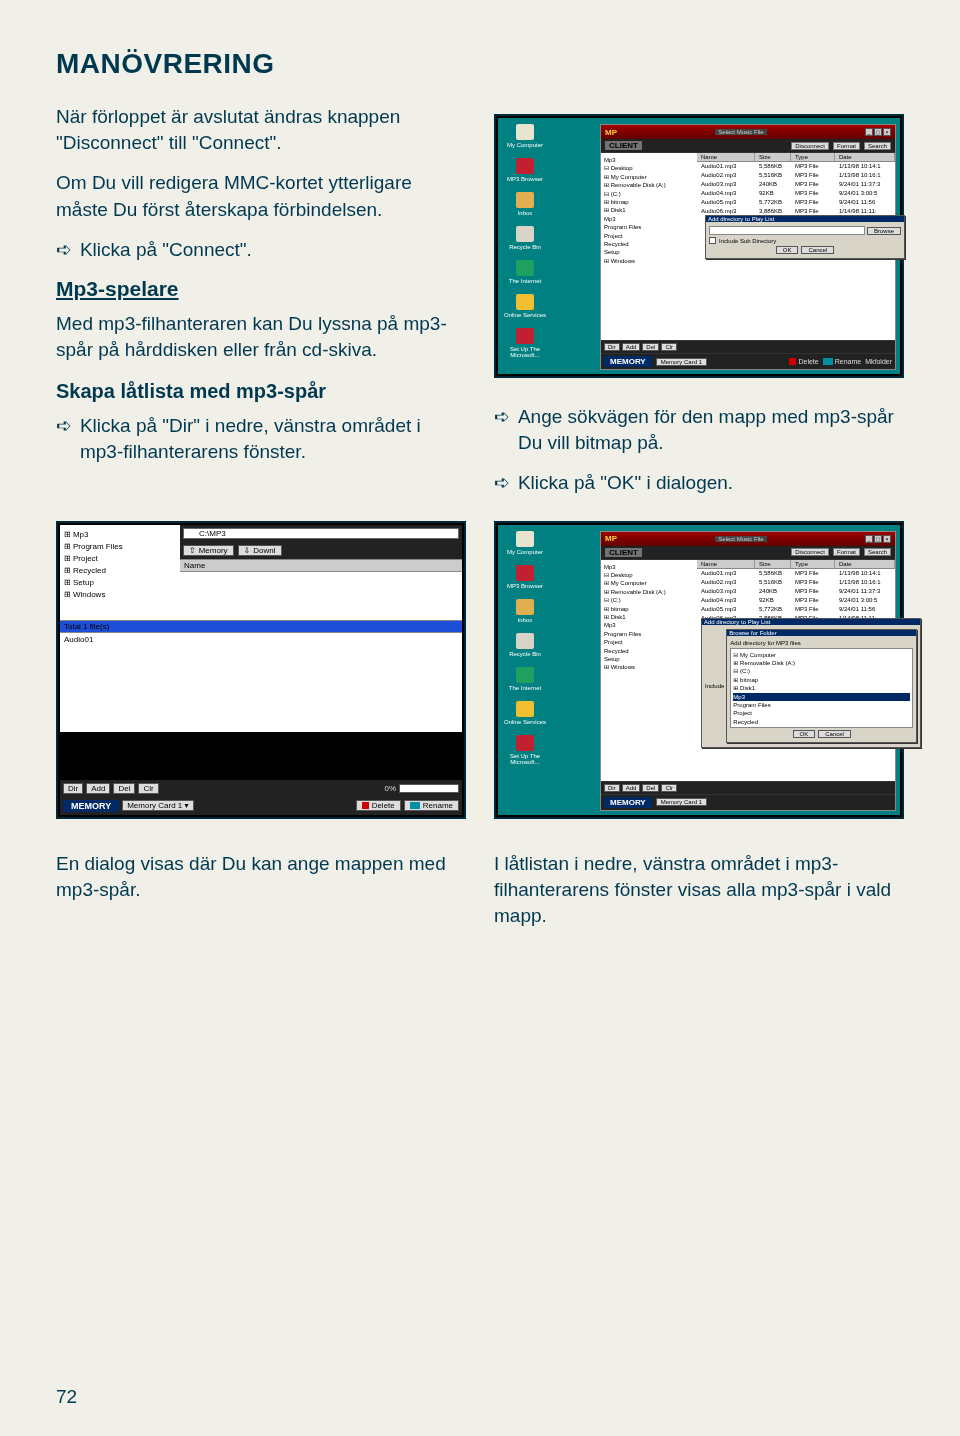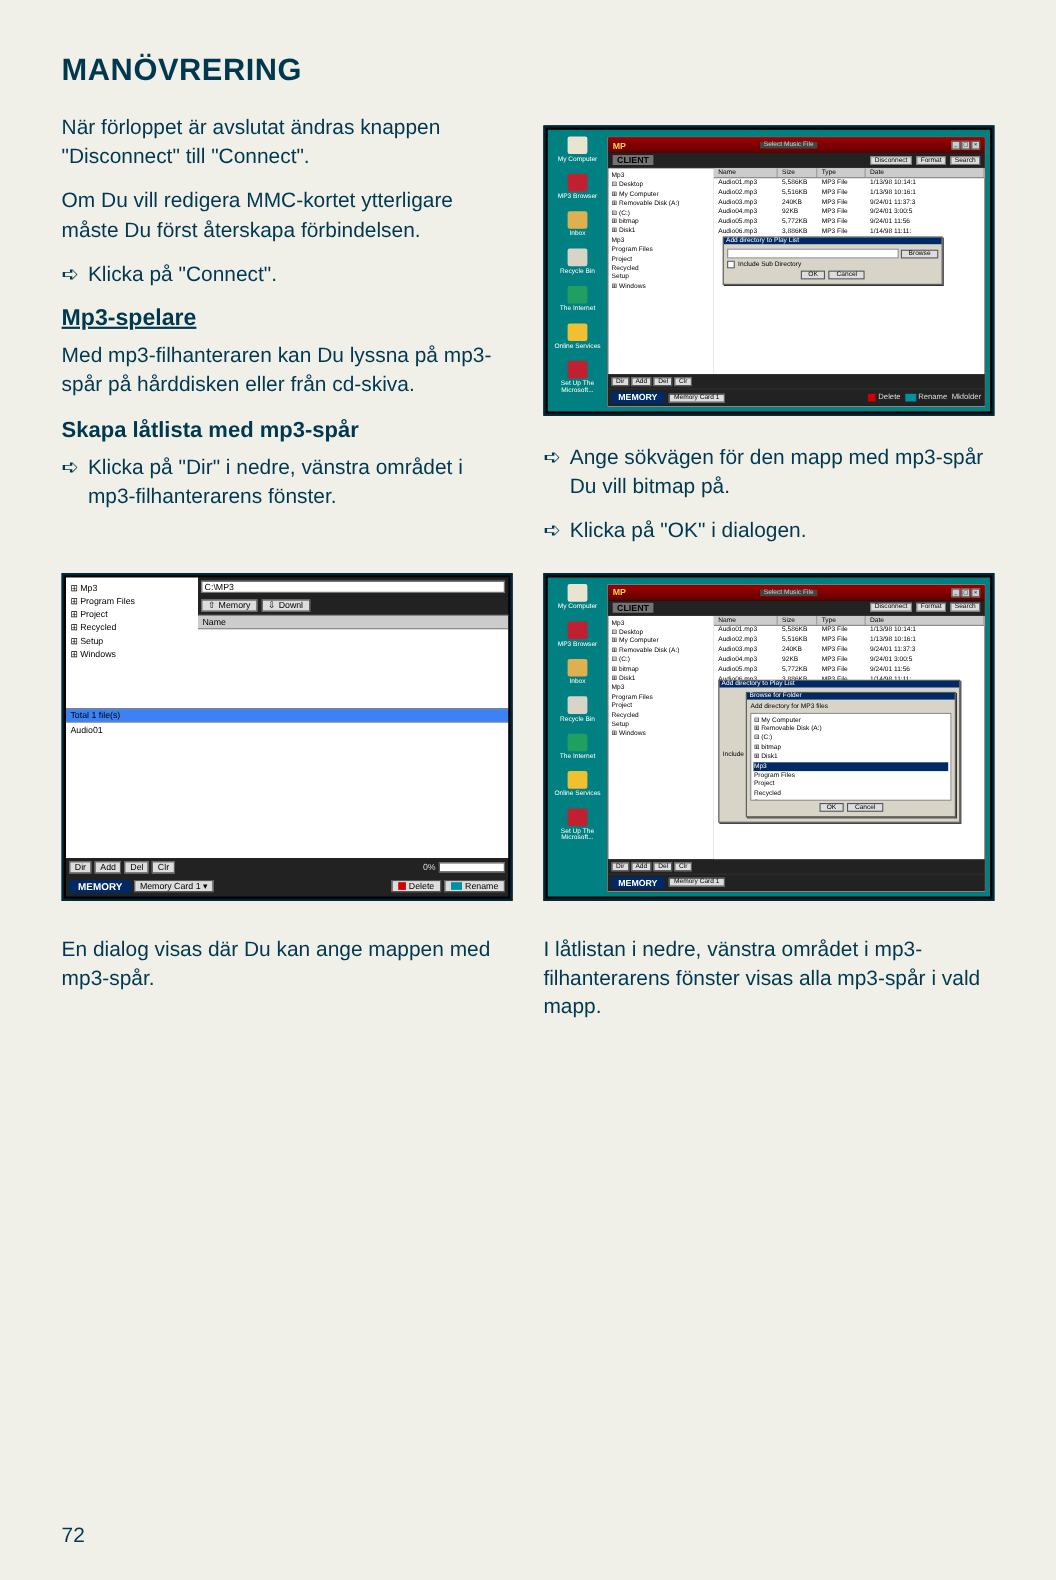--- a/index.html
+++ b/index.html
@@ -60,20 +60,21 @@
   
   .shot-frame {
     border: 2px solid #002838;
     background: #000;
     padding: 2px;
     margin: 10px 0 26px 0;
   }
   .shot-inner {
     position: relative;
     width: 100%;
+    gap: 48px;
   }
 
   
   .desktop-shot {
     display: flex;
     background: #008080;
     height: 256px;
   }
   .desk-icons {
     width: 54px;
@@ -162,25 +163,25 @@
     display:flex; flex-direction:column;
     font-size:8px;
     color:#ddd;
   }
   .local-top { flex:1; display:flex; flex-direction:column; background:#111; }
   .local-split { flex:1; display:flex; }
   .local-tree { width:120px; background:#fff; color:#000; padding:4px; font-size:8px; }
   .local-tree div { line-height:1.5; }
   .local-right { flex:1; display:flex; flex-direction:column; }
   .path-row { display:flex; gap:4px; padding:3px; background:#222; }
-  .path-input { flex:1; background:#fff; border:1px solid #666; color:#000; padding:0 2px; }
+  .path-input { flex:1; background:#fff; border:1px solid #666; color:#000; padding:0 15px; }
   .ud-btn { background:#ddd; border:1px solid #555; color:#000; padding:0 5px; display:flex; align-items:center; gap:3px;}
   .name-head { background:#ccc; color:#000; padding:1px 4px; border-bottom:1px solid #888; border-top:1px solid #888;}
   .file-area { flex:1; background:#fff; }
-  .total-row { background:#3b82f6; color:#000; border-top:1px solid #888; border-bottom:1px solid #888; padding:1px 4px; font-size:8px;}
+  .total-row { background:#1d4ed8; color:#000; border-top:1px solid #888; border-bottom:1px solid #888; padding:1px 4px; font-size:8px;}
   .pl-area { flex:1; background:#fff; color:#000; padding:2px 4px; font-size:8px;}
   .local-bottom { background:#222; display:flex; flex-direction:column; }
   .lb-row { display:flex; gap:3px; padding:3px; align-items:center;}
   .lb-row .tb { background:#ddd; border:1px solid #555; color:#000; padding:0 4px; font-size:8px;}
   .lb-mem { background:#002a66; color:#fff; padding:1px 8px; font-size:9px; font-weight:bold;}
   .lb-card { background:#ddd; color:#000; border:1px solid #555; padding:0 4px; font-size:8px;}
   .lb-btn { background:#ddd; border:1px solid #555; color:#000; padding:0 5px; font-size:8px; display:flex; align-items:center; gap:3px;}
   .lb-spacer { flex:1; }
   .reddot { width:7px; height:7px; background:#d00000; display:inline-block;}
   .tealbox { width:10px; height:7px; background:#0090a0; display:inline-block;}

